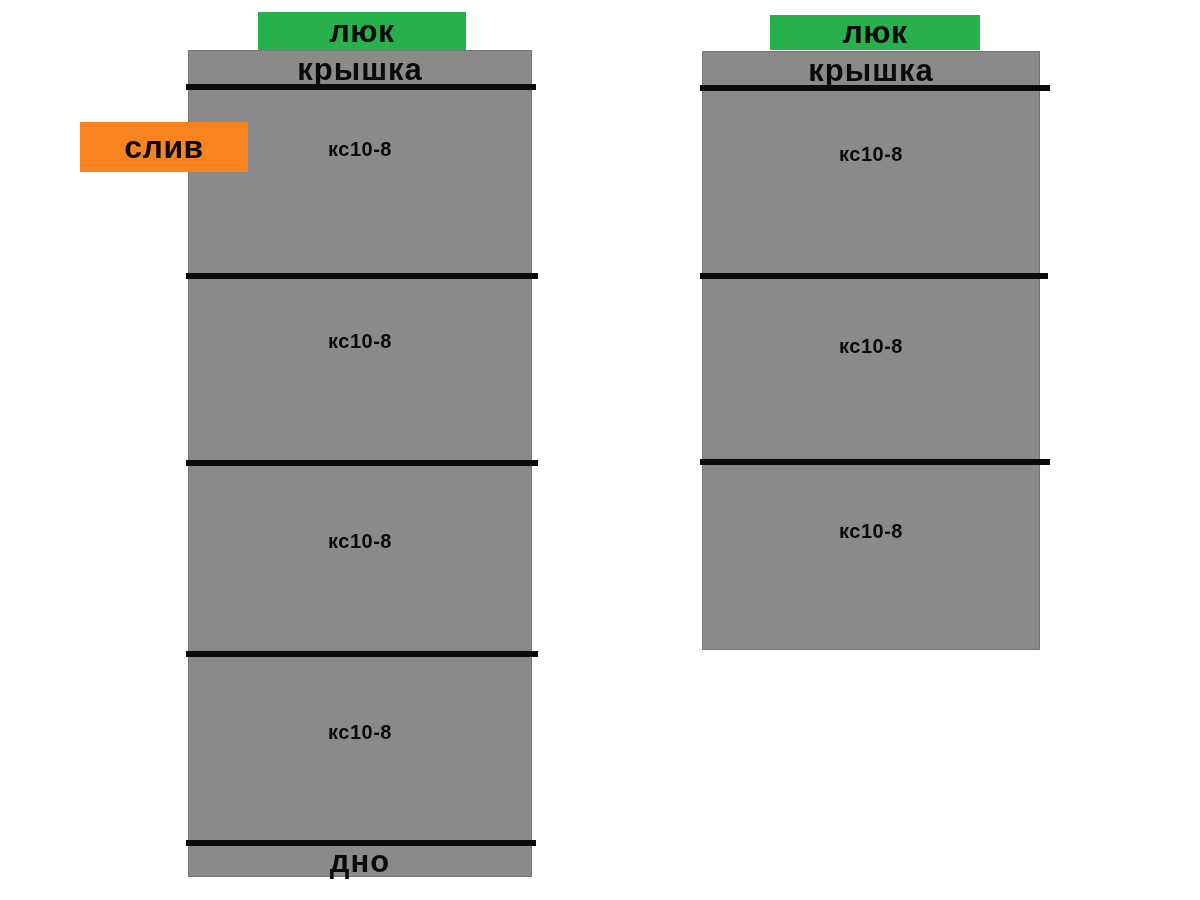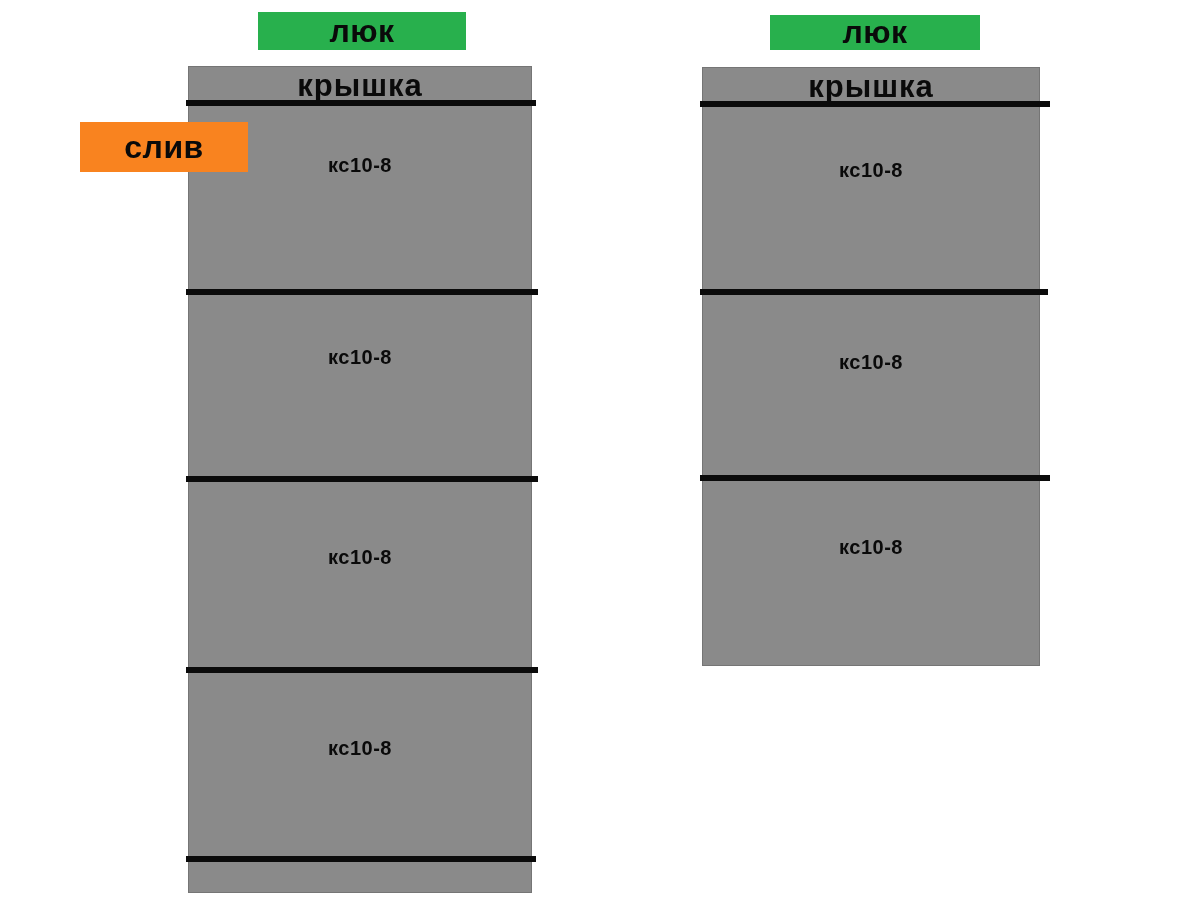--- a/index.html
+++ b/index.html
@@ -16,21 +16,20 @@
     font-family: "Liberation Sans", sans-serif;
     font-weight: bold;
     color: #0a0a0a;
     padding-left: 7px;
   }
   .well-body {
     position: absolute;
     background: #8a8a8a;
     border: 1px solid #757575;
     box-sizing: border-box;
-    margin-top: 16px;
   }
   .hatch-box {
     position: absolute;
     background: #28b04d;
     display: flex;
     align-items: center;
     justify-content: center;
     font-size: 32px;
     letter-spacing: 0.5px;
   }
@@ -100,20 +99,21 @@
       <div class="joint-line" style="left:-3px; top:409px; width:352px;"></div>
 
       <div class="ring-label" style="top:479px;">кс10-8</div>
 
       <div class="joint-line" style="left:-3px; top:600px; width:352px;"></div>
 
       <div class="ring-label" style="top:670px;">кс10-8</div>
 
       <div class="joint-line" style="left:-3px; top:789px; width:350px;"></div>
 
+      <div class="bottom-label" style="top:793px;">дно</div>
     </div>
   </div>
 
   <div>
     <div class="hatch-box" style="left:770px; top:15px; width:210px; height:35px;">
       <span>люк</span>
     </div>
 
     <div class="well-body" style="left:702px; top:51px; width:338px; height:599px;">
 

